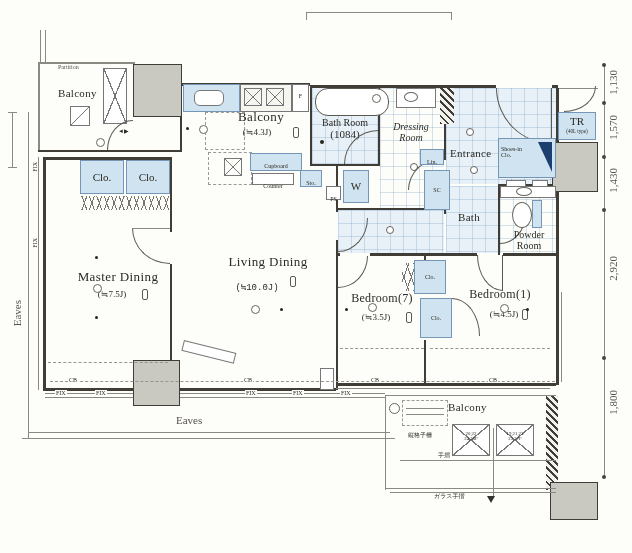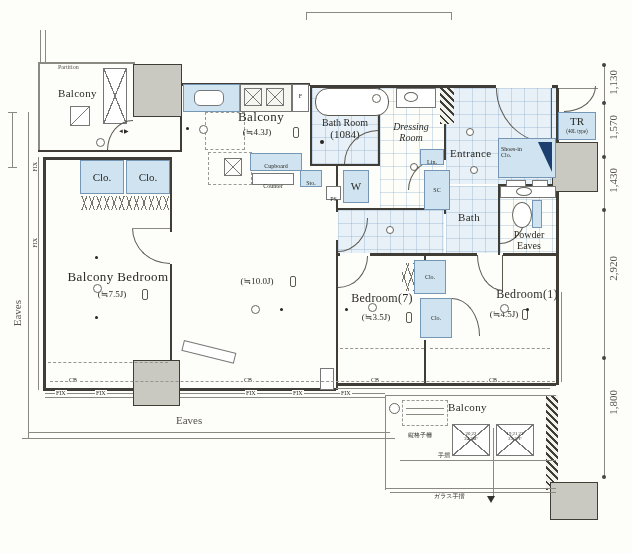--- a/index.html
+++ b/index.html
@@ -195,63 +195,64 @@
   </div>
   <div class="a arc-br" style="left:564px;top:86px;width:32px;height:26px;"></div>
   <div class="a circ" style="left:466px;top:128px;width:8px;height:8px;"></div>
   <div class="a lbl f11" style="left:458px;top:212px;">Bath</div>
   <div class="a circ" style="left:470px;top:166px;width:8px;height:8px;"></div>
   <div class="a arc-br" style="left:500px;top:214px;width:26px;height:30px;"></div>
   <div class="a box" style="left:500px;top:186px;width:56px;height:12px;"></div>
   <div class="a circ" style="left:516px;top:187px;width:16px;height:9px;border-radius:50%;"></div>
   <div class="a circ" style="left:512px;top:202px;width:20px;height:26px;border-radius:50%;"></div>
   <div class="a blue" style="left:532px;top:200px;width:10px;height:28px;"></div>
-  <div class="a lbl f10 ctr wrap" style="left:502px;top:230px;width:54px;">Powder Eaves</div>
+  <div class="a lbl f10 ctr wrap" style="left:502px;top:230px;width:54px;">Powder Room</div>
   <div class="a circ" style="left:386px;top:226px;width:8px;height:8px;"></div>
 
   <div class="a blue ctr" style="left:80px;top:160px;width:44px;height:34px;">
     <span class="lbl f7" style="line-height:32px;">Clo.</span>
   </div>
   <div class="a blue ctr" style="left:126px;top:160px;width:44px;height:34px;">
     <span class="lbl f7" style="line-height:32px;">Clo.</span>
   </div>
   <div class="a zig" style="left:80px;top:196px;width:90px;height:14px;"></div>
   <div class="a arc-bl" style="left:132px;top:228px;width:38px;height:36px;"></div>
   <div class="a lwall" style="left:132px;top:228px;width:38px;height:1px;"></div>
-  <div class="a lbl f13 ctr" style="left:62px;top:270px;width:112px;">Balcony Bedroom</div>
+  <div class="a lbl f13 ctr" style="left:62px;top:270px;width:112px;">Master Dining</div>
   <div class="a lbl f9 ctr" style="left:84px;top:290px;width:56px;">(≒7.5J)</div>
   <div class="a jtag" style="left:142px;top:289px;"></div>
   <div class="a circ" style="left:93px;top:284px;width:9px;height:9px;"></div>
   <div class="a dot" style="left:95px;top:256px;width:3px;height:3px;"></div>
   <div class="a dot" style="left:95px;top:316px;width:3px;height:3px;"></div>
   <div class="a dashline" style="left:48px;top:362px;width:120px;height:0;"></div>
   <div class="a lbl f6 vtxt" style="left:32px;top:162px;">FIX</div>
   <div class="a lbl f6 vtxt" style="left:32px;top:238px;">FIX</div>
 
-  <div class="a lbl f9 ctr" style="left:226px;top:277px;width:62px;">(≒10.0J)</div>
+  <div class="a lbl f13 ctr" style="left:214px;top:255px;width:108px;">Living Dining</div>
+  <div class="a lbl f9 ctr" style="left:226px;top:284px;width:62px;font-family:Liberation Mono, monospace;">(≒10.0J)</div>
   <div class="a jtag" style="left:290px;top:276px;"></div>
   <div class="a circ" style="left:251px;top:305px;width:9px;height:9px;"></div>
   <div class="a dot" style="left:280px;top:308px;width:3px;height:3px;"></div>
   <div class="a box" style="left:184px;top:340px;width:54px;height:11px;transform:rotate(14deg);transform-origin:left top;"></div>
   <div class="a box" style="left:320px;top:368px;width:14px;height:22px;"></div>
   <div class="a arc-br" style="left:338px;top:218px;width:30px;height:34px;"></div>
 
   <div class="a lbl f12 ctr" style="left:338px;top:292px;width:88px;">Bedroom(7)</div>
   <div class="a lbl f9 ctr" style="left:348px;top:313px;width:56px;">(≒3.5J)</div>
   <div class="a jtag" style="left:406px;top:312px;"></div>
   <div class="a circ" style="left:368px;top:303px;width:9px;height:9px;"></div>
   <div class="a dot" style="left:345px;top:308px;width:3px;height:3px;"></div>
   <div class="a arc-br" style="left:338px;top:256px;width:30px;height:32px;"></div>
   <div class="a blue ctr" style="left:414px;top:260px;width:32px;height:34px;">
     <span class="lbl f6" style="line-height:32px;">Clo.</span>
   </div>
   <div class="a zig" style="left:402px;top:263px;width:12px;height:28px;"></div>
   <div class="a dashline" style="left:340px;top:348px;width:84px;height:0;"></div>
 
-  <div class="a lbl f12 ctr" style="left:482px;top:288px;width:90px;">Bedroom(1)</div>
+  <div class="a lbl f12 ctr" style="left:455px;top:288px;width:90px;">Bedroom(1)</div>
   <div class="a lbl f9 ctr" style="left:476px;top:310px;width:56px;">(≒4.5J)</div>
   <div class="a jtag" style="left:522px;top:309px;"></div>
   <div class="a circ" style="left:500px;top:304px;width:9px;height:9px;"></div>
   <div class="a dot" style="left:526px;top:308px;width:3px;height:3px;"></div>
   <div class="a arc-bl" style="left:477px;top:255px;width:26px;height:36px;"></div>
   <div class="a leaf" style="left:502px;top:255px;width:1px;height:36px;"></div>
   <div class="a blue ctr" style="left:420px;top:298px;width:32px;height:40px;">
     <span class="lbl f6" style="line-height:38px;">Clo.</span>
   </div>
   <div class="a arc-tr" style="left:452px;top:298px;width:28px;height:38px;"></div>

